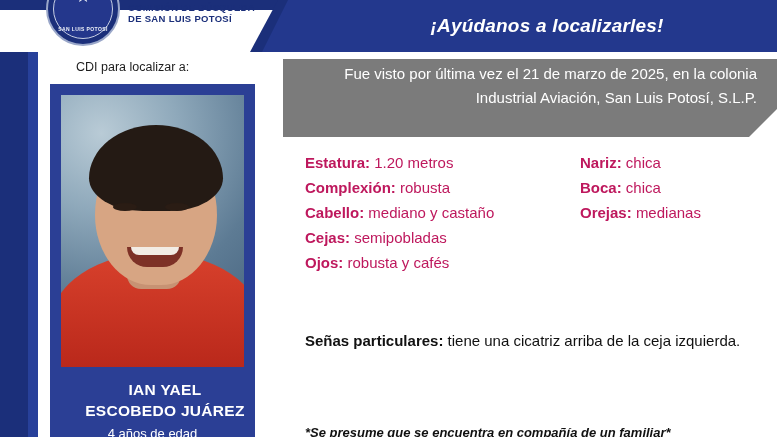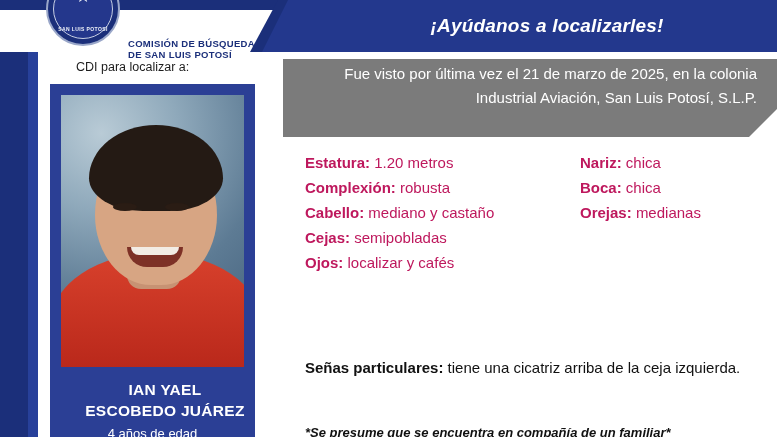--- a/index.html
+++ b/index.html
@@ -145,21 +145,21 @@
     position: absolute;
     left: 128px;
     top: 2px;
     width: 150px;
     color: #1b2f7a;
     font-size: 9.5px;
     font-weight: bold;
     line-height: 11px;
     letter-spacing: 0.3px;
   }
-  .org-name .line1 { display: block; margin-top: 36px; }
+  .org-name .line1 { display: block; }
   .org-name .line2 { display: block; }
 
   
   .locate-label {
     position: absolute;
     left: 56px;
     top: 60px;
     color: #1d1d1d;
     font-size: 12.5px;
     font-weight: normal;
@@ -322,21 +322,21 @@
     font-weight: bold;
   }
   .attr-row span.v {
     font-weight: normal;
   }
 
   
   .marks {
     position: absolute;
     left: 305px;
-    top: 356px;
+    top: 329px;
     width: 450px;
     font-size: 15px;
     line-height: 24px;
     color: #111111;
   }
   .marks b { font-weight: bold; }
 
   .note {
     position: absolute;
     left: 305px;
@@ -412,21 +412,21 @@
     <div class="attr-row">
       <b>Cabello:</b>
       <span class="v">mediano y castaño</span>
     </div>
     <div class="attr-row">
       <b>Cejas:</b>
       <span class="v">semipobladas</span>
     </div>
     <div class="attr-row">
       <b>Ojos:</b>
-      <span class="v">localizar y cafés</span>
+      <span class="v">robusta y cafés</span>
     </div>
   </div>
 
   <div class="attrs-right">
     <div class="attr-row">
       <b>Nariz:</b>
       <span class="v">chica</span>
     </div>
     <div class="attr-row">
       <b>Boca:</b>

